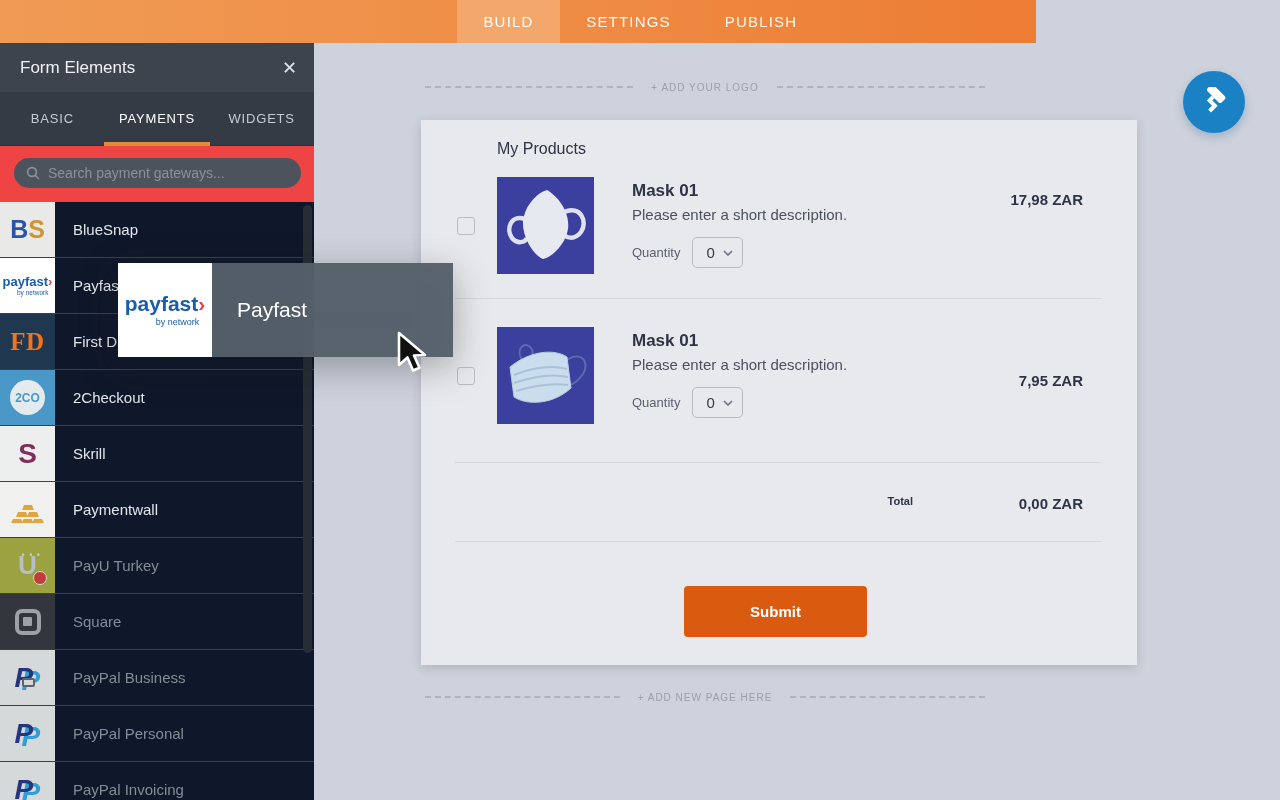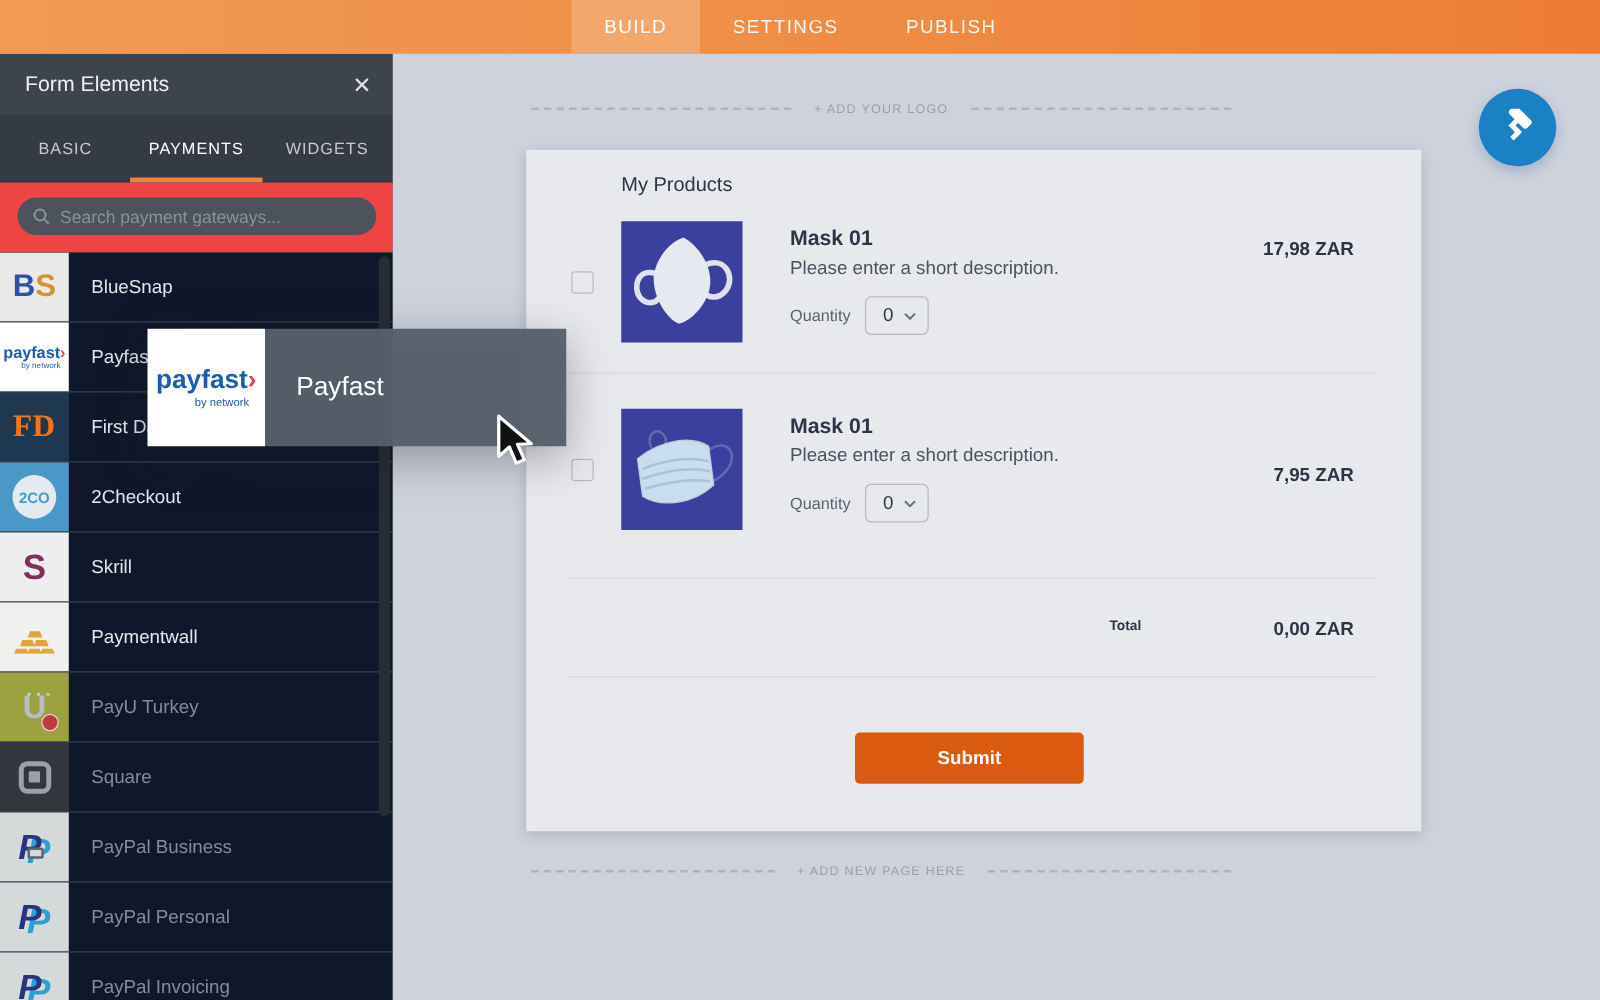--- a/index.html
+++ b/index.html
@@ -1,21 +1,21 @@
 <!DOCTYPE html>
 <html><head>
 <meta charset="utf-8">
 <style>
   * { margin:0; padding:0; box-sizing:border-box; }
   html,body { width:1280px; height:800px; overflow:hidden; }
   body { font-family:"Liberation Sans", sans-serif; }
   .stage { position:relative; width:1280px; height:800px; background:#ced2dc; overflow:hidden; }
 
   
-  .topbar { position:absolute; left:0; top:0; width:1280px; height:43px;
+  .topbar { position:absolute; left:0; top:0; width:1036px; height:43px;
             background:linear-gradient(90deg,#f09a55 0%,#ef8f47 45%,#ed7c34 100%); z-index:30; }
   .topbar-tabs { position:absolute; left:457px; top:0; height:43px; display:flex; }
   .toptab { height:43px; display:flex; align-items:center; justify-content:center;
             color:rgba(255,255,255,0.93); font-size:15px; letter-spacing:1.2px; font-weight:500; cursor:pointer; }
   .toptab.build { width:103px; background:#f3a76a; color:#ffffff; }
   .toptab.settings { width:137px; }
   .toptab.publish { width:128px; }
 
   
   .sidebar { position:absolute; left:0; top:43px; width:314px; height:757px; background:#333a44; z-index:20; }
@@ -103,21 +103,21 @@
   .prod-desc { position:absolute; font-size:15px; color:#4b5160; }
   .qty-row { position:absolute; display:flex; align-items:center; }
   .qty-label { font-size:13px; color:#5a6170; margin-right:12px; }
   .qty-select { width:51px; height:31px; border:1px solid #b7bbc2; border-radius:5px; display:flex;
                 align-items:center; justify-content:space-between; padding:0 9px 0 13px; cursor:pointer; }
   .qty-value { font-size:15px; color:#333a47; }
   .prod-price { position:absolute; right:54px; font-size:15px; font-weight:700; color:#2d3446; }
   .divider { position:absolute; left:34px; right:36px; height:1px; background:#d5d7da; }
   .total-label { position:absolute; right:224px; top:375px; font-size:11px; font-weight:700; color:#2d3446; }
   .total-value { position:absolute; right:54px; top:375px; font-size:15px; font-weight:700; color:#2d3446; }
-  .submit-btn { position:absolute; left:263px; top:466px; width:183px; height:41px; background:#da5a10;
+  .submit-btn { position:absolute; left:263px; top:466px; width:183px; height:51px; background:#da5a10;
                 border:none; border-radius:4px; color:#ffffff; font-size:15px; font-weight:700;
                 font-family:"Liberation Sans", sans-serif; cursor:pointer; }
 
   
   .ghost { position:absolute; left:118px; top:263px; height:94px; display:flex; z-index:40;
            filter:drop-shadow(0 10px 18px rgba(20,25,35,0.35)); }
   .ghost-logo { width:94px; height:94px; background:#ffffff; display:flex; align-items:center; justify-content:center; }
   .ghost-label { width:241px; height:94px; background:rgba(86,96,106,0.97); display:flex; align-items:center;
                  padding-left:25px; color:#ffffff; font-size:21px; }
   .cursor { position:absolute; left:396px; top:331px; z-index:50; pointer-events:none; }

